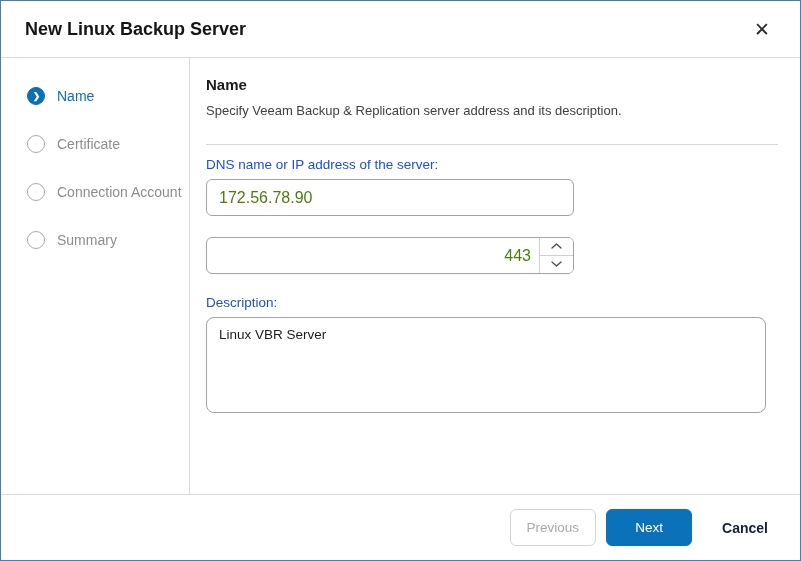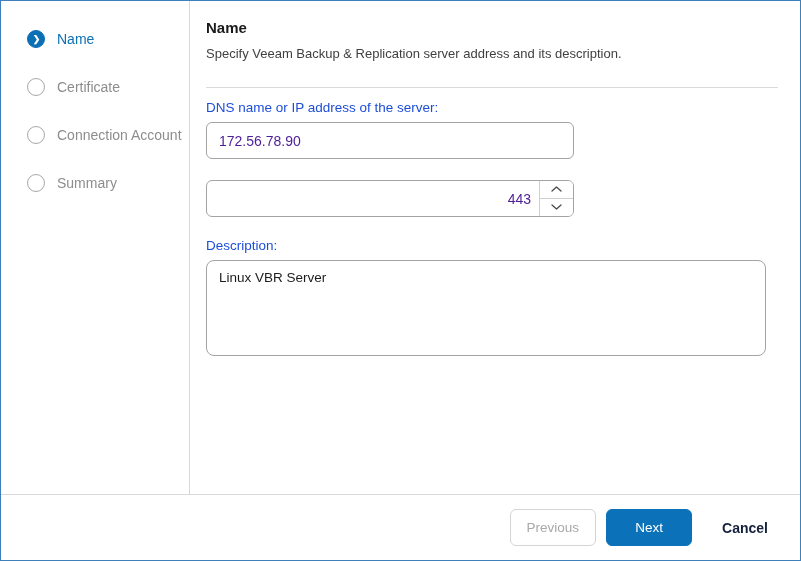--- a/index.html
+++ b/index.html
@@ -62,21 +62,21 @@
     flex:1 1 auto; padding:18px 22px 0 16px;
   }
   .content-heading{ font-size:15px; font-weight:700; color:#1a1a1a; margin:0 0 10px 0; }
   .content-subtitle{ font-size:13px; color:#3f3f3f; margin:0; }
   .content-divider{ border:none; border-top:1px solid #d9d9d9; margin:26px 0 12px 0; }
 
   .field-label{ display:block; font-size:13.5px; color:#1d4ed8; margin:0 0 7px 0; }
   .text-input{
     width:368px; height:37px;
     border:1px solid #a3a3a3; border-radius:6px;
-    padding:0 12px; font-size:14px; color:#4c1d95;
+    padding:0 12px; font-size:16px; color:#4d7c0f;
     font-family:"Liberation Sans", sans-serif;
     outline:none; background:#fff;
   }
   .field-group{ margin-bottom:21px; }
 
   .spinner-wrap{ position:relative; width:368px; }
   .spinner-wrap .text-input{ width:100%; padding-right:42px;text-align:right; }
   .spinner-col{
     position:absolute; top:1px; right:1px; bottom:1px; width:34px;
     display:flex; flex-direction:column;
@@ -121,20 +121,26 @@
   .btn-cancel{
     background:none; border:none; color:#14203c;
     font-size:14px; font-weight:600; min-width:auto; padding:0 4px;
   }
 </style>
 </head>
 <body>
 
 <div class="dialog">
 
+  <div class="header">
+    <span class="header-title">New Linux Backup Server</span>
+    <button class="close-btn">
+      <span>✕</span>
+    </button>
+  </div>
 
   <div class="middle">
 
     <div class="sidebar">
 
       <div class="step active">
         <span class="step-circle">
           <span class="step-chevron">❯</span>
         </span>
         <span class="step-label">Name</span>

